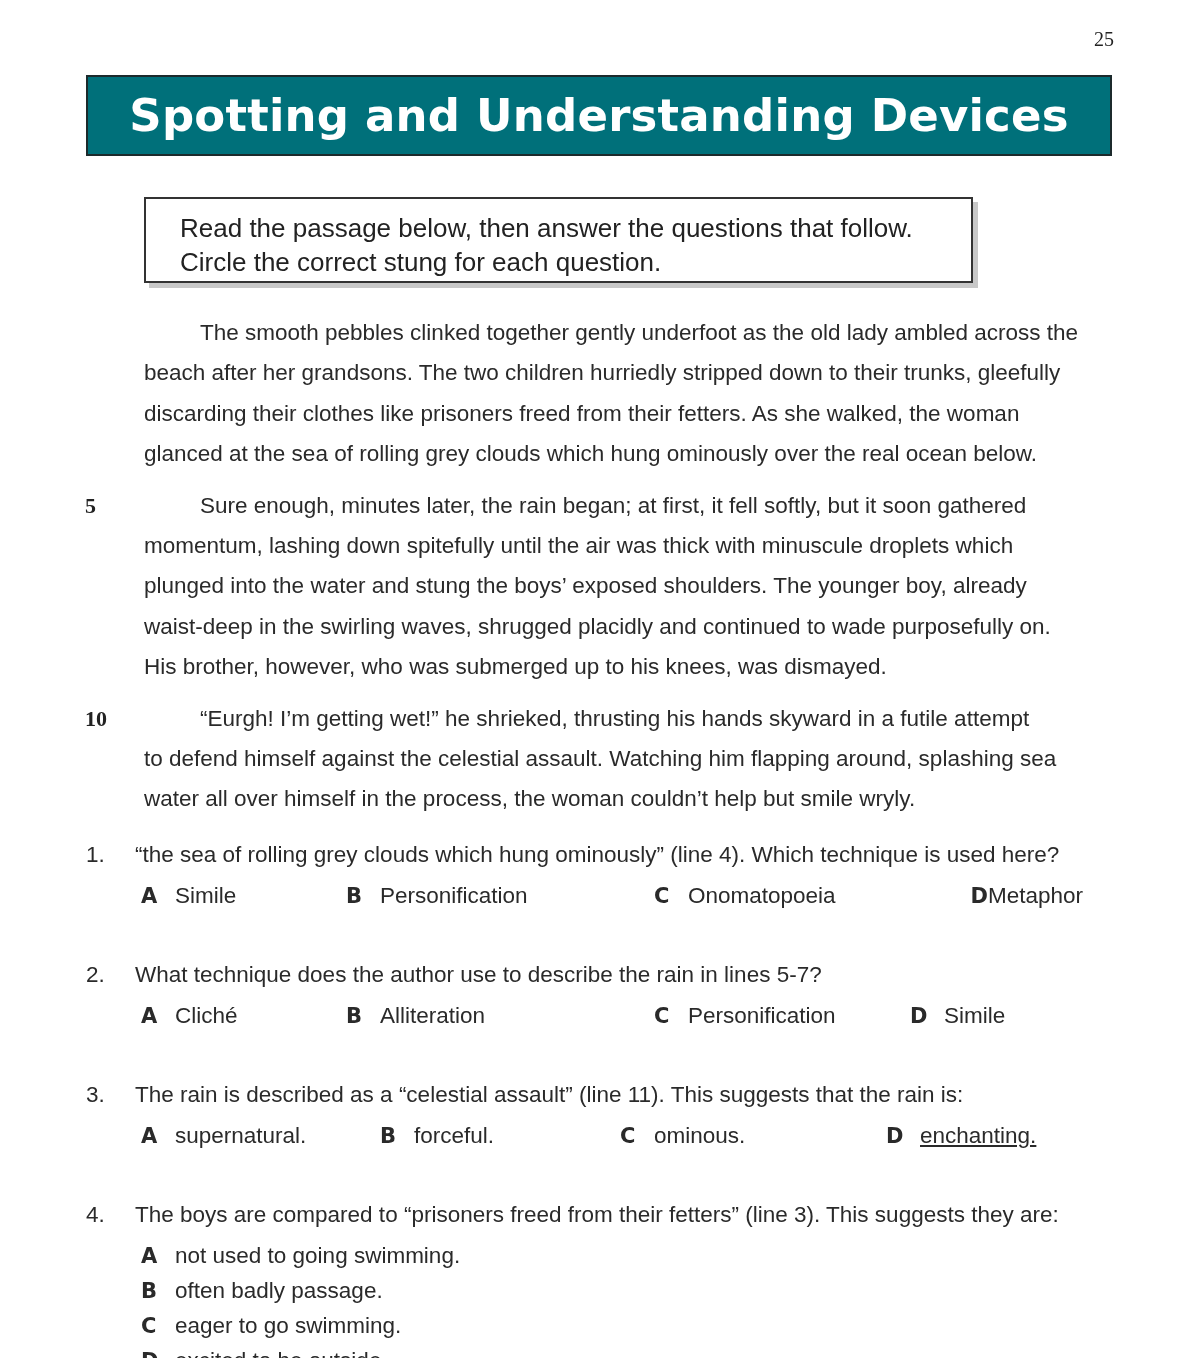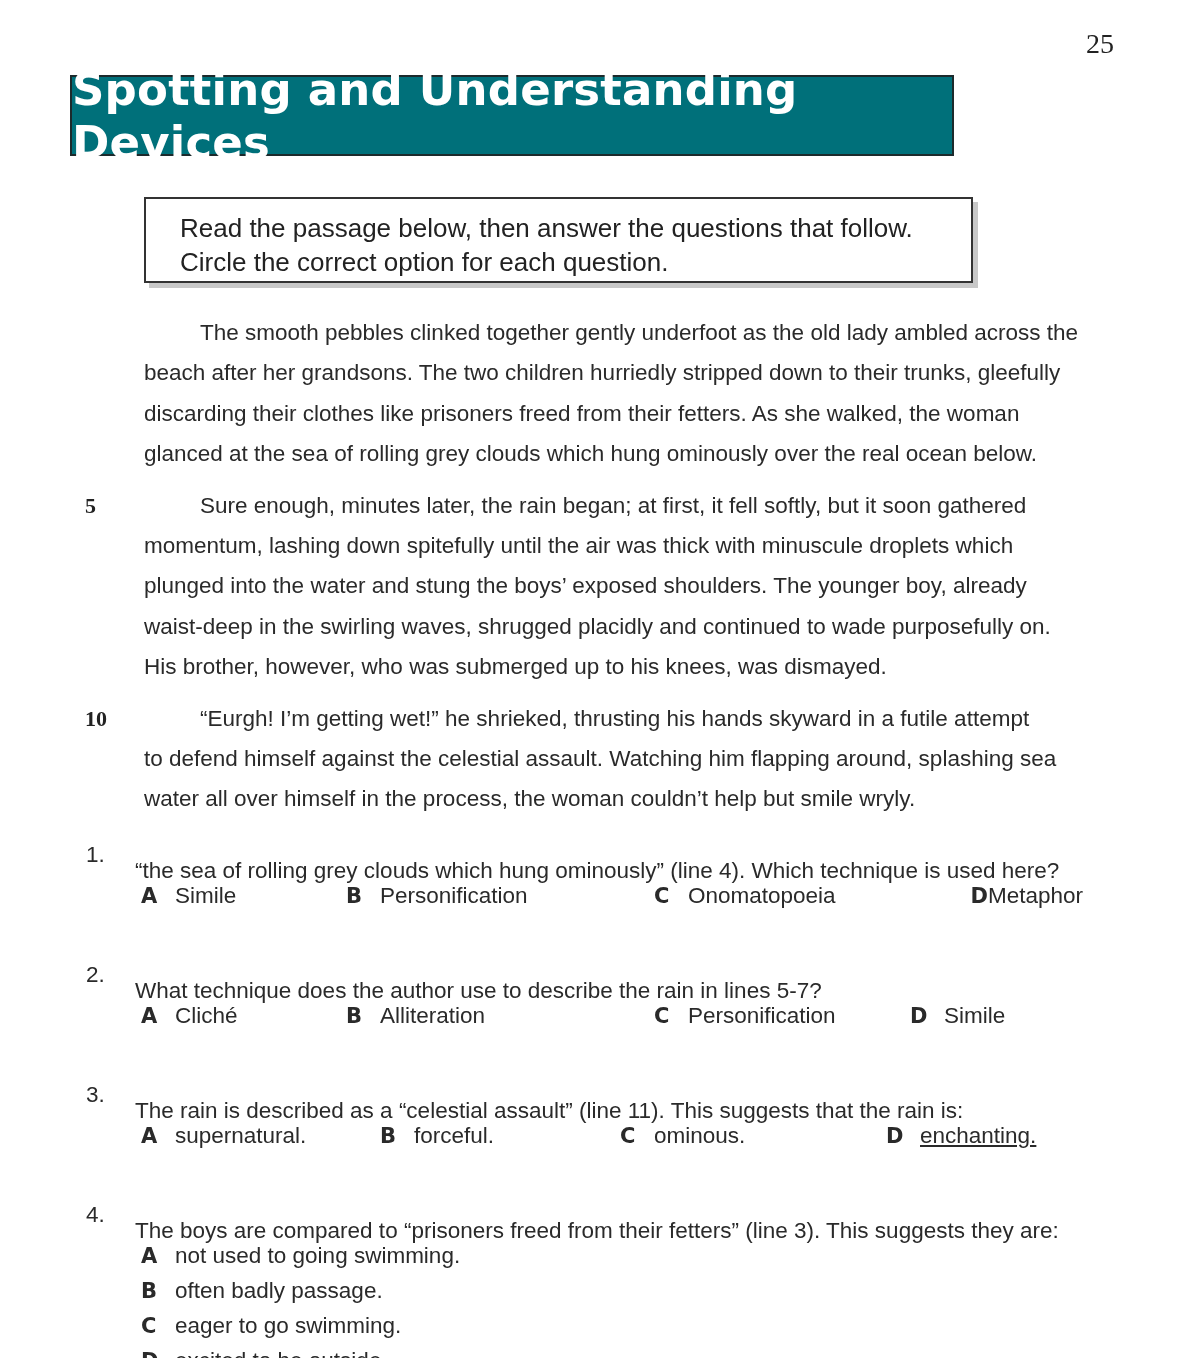--- a/index.html
+++ b/index.html
@@ -3,24 +3,24 @@
   <meta charset="utf-8">
   <style>
     html, body { margin: 0; padding: 0; background: #ffffff; }
     body {
       width: 1200px; height: 1358px; overflow: hidden; position: relative;
       font-family: "Liberation Sans", "DejaVu Sans", sans-serif;
       color: #2a2a2a;
     }
     .page-number {
       position: absolute; top: 28px; right: 86px;
-      font-family: "Liberation Serif", serif; font-size: 28px; color: #222;
+      font-family: "Liberation Serif", serif; font-size: 20px; color: #222;
     }
     .title-banner {
-      position: absolute; left: 70px; top: 75px; width: 884px; height: 81px;
+      position: absolute; left: 86px; top: 75px; width: 1026px; height: 81px;
       background: #00707a; border: 2px solid #1c2a2c; box-sizing: border-box;
       display: flex; align-items: center; justify-content: center;
     }
     .title-banner h1 {
       margin: 0; color: #ffffff; font-weight: bold; font-size: 45px; letter-spacing: 0.2px;
       font-family: "DejaVu Sans", sans-serif;
     }
     .instruction-box {
       position: absolute; left: 144px; top: 197px; width: 829px; height: 86px;
       border: 2px solid #333; box-sizing: border-box; background: #fff;
@@ -35,37 +35,37 @@
     }
     .para { position: relative; margin: 0 0 11px 0; line-height: 40.4px; }
     .para .indent { display: inline-block; width: 56px; }
     .line-num {
       position: absolute; left: -59px; top: 0;
       font-family: "Liberation Serif", serif; font-weight: bold; font-size: 22px; color: #222;
     }
     .questions { position: absolute; left: 86px; top: 835px; width: 1040px; font-size: 22.5px; color: #2a2a2a; }
     .q { position: absolute; left: 0; width: 1040px; }
     .q .num { position: absolute; left: 0; top: 0; }
-    .q .stem { position: absolute; left: 49px; top: 16px; white-space: nowrap; }
+    .q .stem { position: absolute; left: 49px; top: 0; white-space: nowrap; }
     .opt { position: absolute; white-space: nowrap; }
     .opt .letter { font-weight: bold; display: inline-block; width: 34px; font-family: "DejaVu Sans", sans-serif; font-size: 21px; }
     .opt-list .opt { left: 55px; }
   </style>
 </head>
 <body>
 
 <div class="page-number">25</div>
 
 <div class="title-banner">
   <h1>Spotting and Understanding Devices</h1>
 </div>
 
 <div class="instruction-box">
   <p>Read the passage below, then answer the questions that follow.</p>
-  <p>Circle the correct option for each question.</p>
+  <p>Circle the correct stung for each question.</p>
 </div>
 
 <div class="passage">
   <div class="para">
     <div><span class="indent"></span><span>The smooth pebbles clinked together gently underfoot as the old lady ambled across the</span></div>
     <div>beach after her grandsons.  The two children hurriedly stripped down to their trunks, gleefully</div>
     <div>discarding their clothes like prisoners freed from their fetters.  As she walked, the woman</div>
     <div>glanced at the sea of rolling grey clouds which hung ominously over the real ocean below.</div>
   </div>
   <div class="para">

